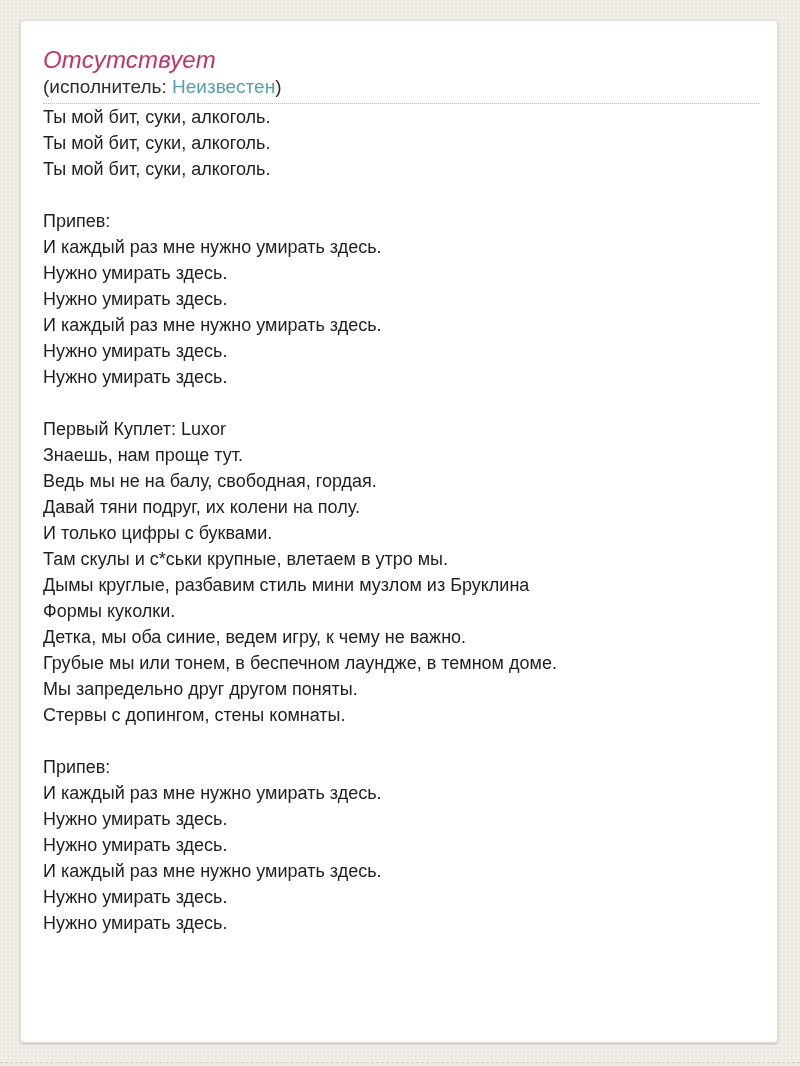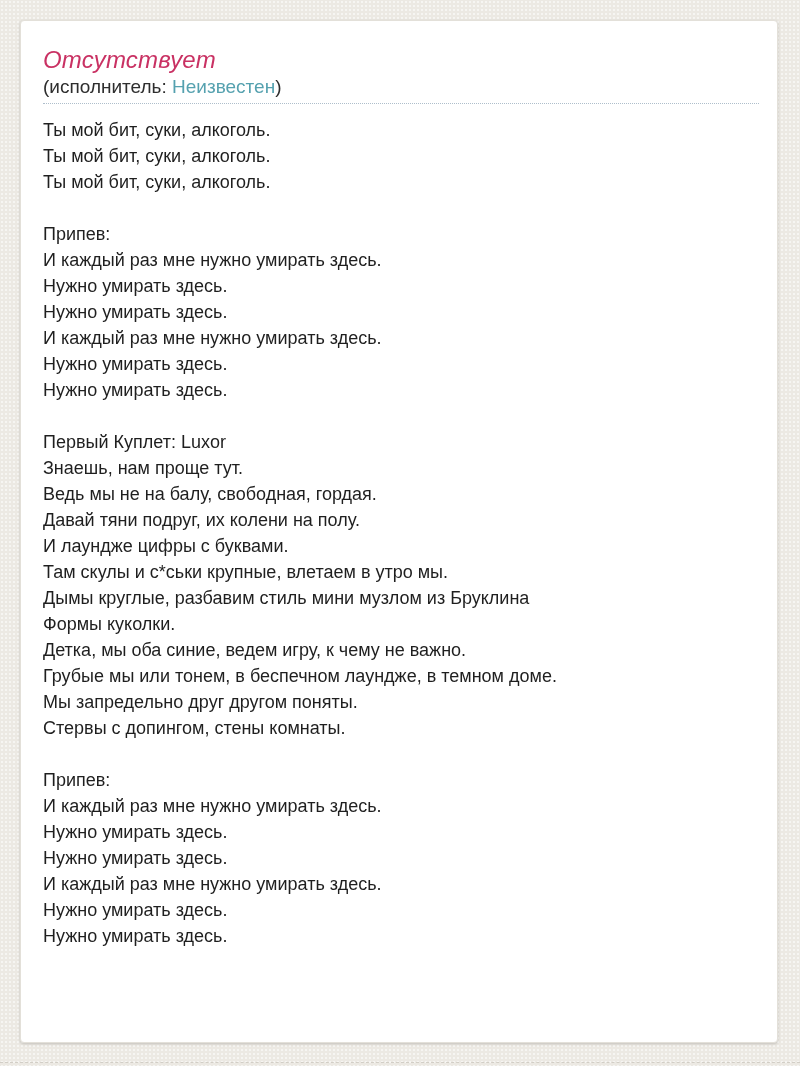--- a/index.html
+++ b/index.html
@@ -49,21 +49,20 @@
     color: #55a1af;
     text-decoration: none;
     cursor: pointer;
   }
   .header-separator {
     margin-top: 6px;
     height: 0;
     border-bottom: 1px dotted #aebecb;
   }
   .lyrics {
-    margin-top: 13px;
     font-size: 18px;
     line-height: 26px;
     color: #1f1f1f;
   }
   .lyric-line {
     height: 26px;
     white-space: nowrap;
   }
   .bottom-dots {
     position: absolute;
@@ -96,21 +95,21 @@
       <div class="lyric-line">Нужно умирать здесь.</div>
       <div class="lyric-line">Нужно умирать здесь.</div>
       <div class="lyric-line">И каждый раз мне нужно умирать здесь.</div>
       <div class="lyric-line">Нужно умирать здесь.</div>
       <div class="lyric-line">Нужно умирать здесь.</div>
       <div class="lyric-line">&nbsp;</div>
       <div class="lyric-line">Первый Куплет: Luxor</div>
       <div class="lyric-line">Знаешь, нам проще тут.</div>
       <div class="lyric-line">Ведь мы не на балу, свободная, гордая.</div>
       <div class="lyric-line">Давай тяни подруг, их колени на полу.</div>
-      <div class="lyric-line">И лаундже цифры с буквами.</div>
+      <div class="lyric-line">И только цифры с буквами.</div>
       <div class="lyric-line">Там скулы и с*ськи крупные, влетаем в утро мы.</div>
       <div class="lyric-line">Дымы круглые, разбавим стиль мини музлом из Бруклина</div>
       <div class="lyric-line">Формы куколки.</div>
       <div class="lyric-line">Детка, мы оба синие, ведем игру, к чему не важно.</div>
       <div class="lyric-line">Грубые мы или тонем, в беспечном лаундже, в темном доме.</div>
       <div class="lyric-line">Мы запредельно друг другом поняты.</div>
       <div class="lyric-line">Стервы с допингом, стены комнаты.</div>
       <div class="lyric-line">&nbsp;</div>
       <div class="lyric-line">Припев:</div>
       <div class="lyric-line">И каждый раз мне нужно умирать здесь.</div>

